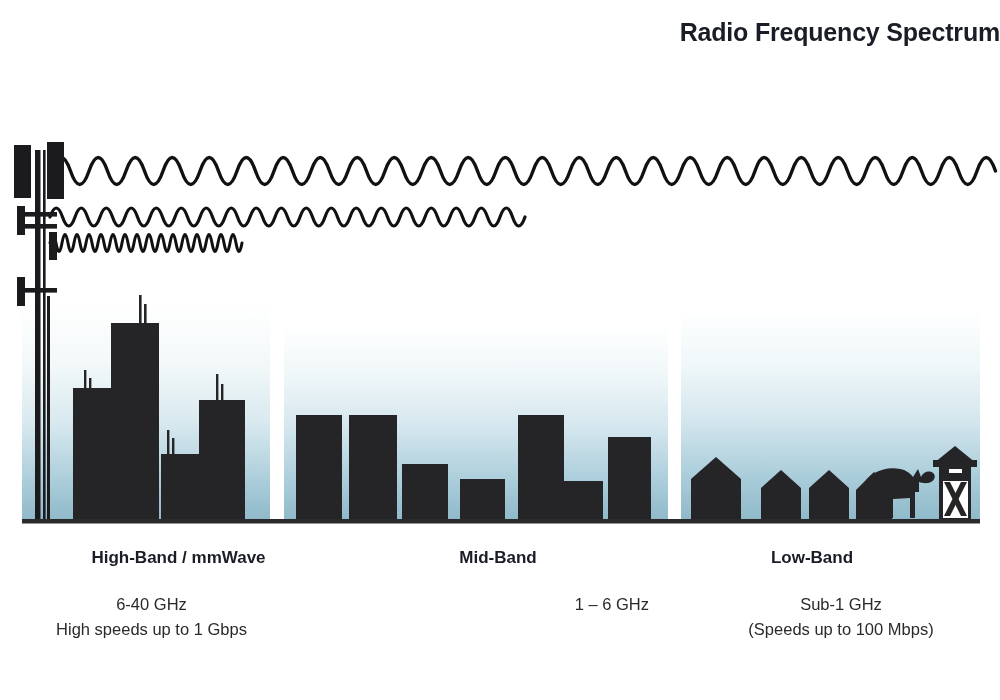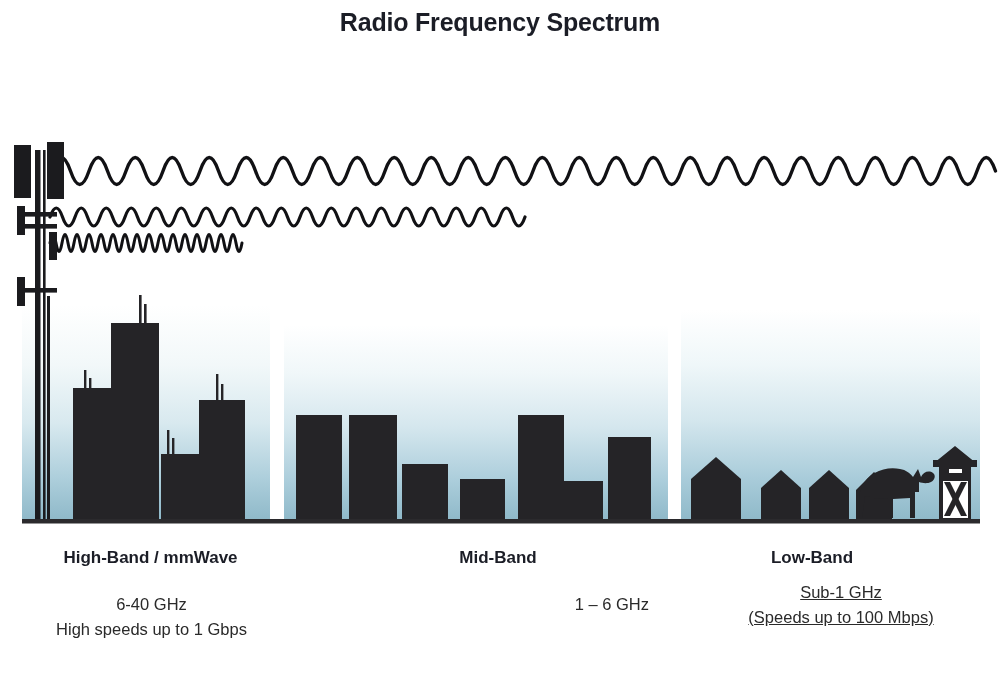--- a/index.html
+++ b/index.html
@@ -16,23 +16,23 @@
     color: #1b1b22;
   }
   #infographic {
     position: absolute;
     left: 0; top: 0;
     width: 1000px;
     height: 700px;
   }
   .title {
     position: absolute;
-    left: 0; top: 8px;
-    width: 1000px;
-    text-align: center;
+    left: 0; top: 18px;
+    width: 1000px;
+    text-align: right;
     font-size: 25px;
     font-weight: bold;
     letter-spacing: -0.2px;
     color: #1b1d26;
   }
   .scene {
     position: absolute;
     left: 0; top: 120px;
     width: 1000px;
     height: 410px;
@@ -183,30 +183,30 @@
       <rect x="933" y="340" width="44" height="7"></rect>
       <rect x="949" y="349" width="13" height="4" fill="#ffffff"></rect>
       <rect x="943" y="361" width="25" height="37" fill="#ffffff"></rect>
       <path d="M 944 362 L 950 362 L 967 396 L 961 396 Z" fill="#252427"></path>
       <path d="M 967 362 L 961 362 L 944 396 L 950 396 Z" fill="#252427"></path>
     </g>
 
     <rect x="22" y="399" width="958" height="4.5" fill="#2b2a2d"></rect>
   </svg>
 
-  <div class="band-label" style="left:8px; top:548px; width:285px;">High-Band / mmWave</div>
+  <div class="band-label" style="left:0; top:548px; width:285px;padding-left:36px;">High-Band / mmWave</div>
   <div class="band-desc" style="left:0; top:592px; width:285px;">
     <div>6-40 GHz</div>
     <div>High speeds up to 1 Gbps</div>
   </div>
 
   <div class="band-label" style="left:348px; top:548px; width:300px;">Mid-Band</div>
   <div class="band-desc" style="left:340px; top:592px; width:300px;text-align:right;">
     <div>1 – 6 GHz</div>
   </div>
 
   <div class="band-label" style="left:662px; top:548px; width:300px;">Low-Band</div>
-  <div class="band-desc" style="left:682px; top:580px; width:300px;text-decoration:underline;">
+  <div class="band-desc" style="left:682px; top:592px; width:300px;">
     <div>Sub-1 GHz</div>
     <div>(Speeds up to 100 Mbps)</div>
   </div>
 
 </div>
 
 </body></html>

